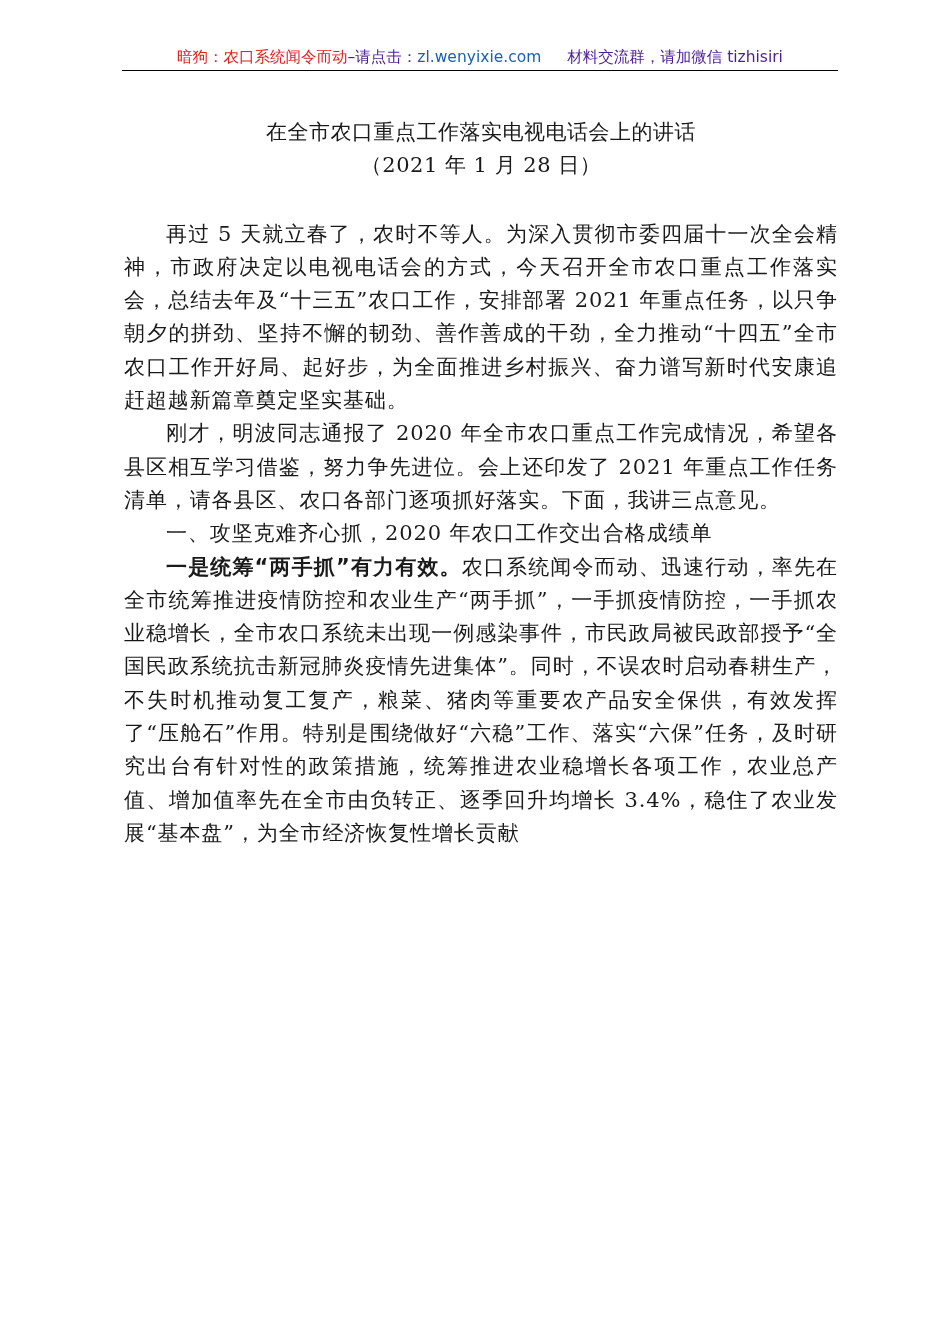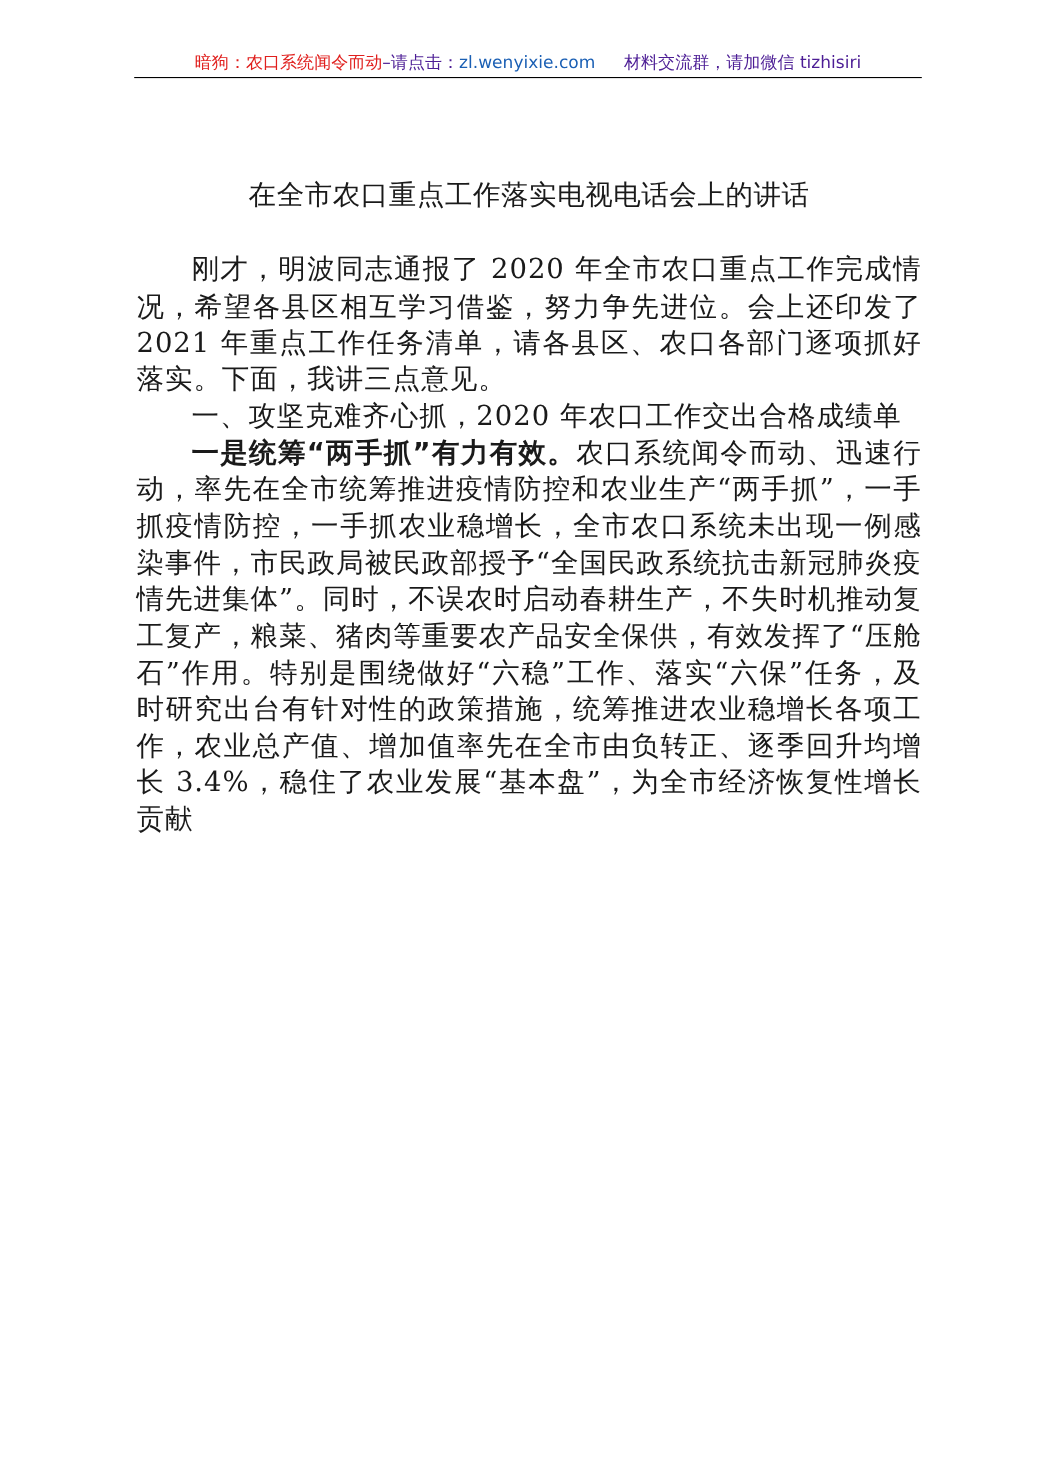--- a/index.html
+++ b/index.html
@@ -10,37 +10,39 @@
     font-family:"DejaVu Sans", sans-serif; font-size:15.5px; line-height:22px;
     white-space:nowrap; text-align:center;
   }
   .header .red { color:#e0201e; }
   .header .black { color:#4c1d95; }
   .header a { color:#1a5fb4; }
   .header .gap { display:inline-block; width:26px; }
   .doc {
     position:absolute; left:124px; top:116px; width:714px;
     font-family:"DejaVu Serif", serif; color:#1a1a1a;
-    font-size:25px; line-height:33.3px;margin-top:44px;
+    font-size:21px; line-height:33.3px;
   }
   .title-line { text-align:center; margin:0; letter-spacing:0.5px; }
   .title-block { margin-bottom:35px; }
   .title-line.author .sp { display:inline-block; width:28px; }
   p.para { margin:0; text-indent:2em; text-align:justify; text-justify:inter-ideograph; letter-spacing:0.9px; }
   p.heading { margin:0; text-indent:2em; letter-spacing:0.9px; }
   b.lead { font-family:"DejaVu Sans", sans-serif; font-weight:bold; }
 </style>
 </head>
 <body>
 
 <div class="header">
   <span class="red">暗狗：农口系统闻令而动</span><span class="black">–请点击：</span><a>zl.wenyixie.com</a><span class="gap"></span><span class="black">材料交流群，请加微信 tizhisiri</span>
 </div>
 
 <div class="doc">
   <div class="title-block">
     <p class="title-line">在全市农口重点工作落实电视电话会上的讲话</p>
+    <p class="title-line">（2021 年 1 月 28 日）</p>
   </div>
 
+  <p class="para">再过 5 天就立春了，农时不等人。为深入贯彻市委四届十一次全会精神，市政府决定以电视电话会的方式，今天召开全市农口重点工作落实会，总结去年及“十三五”农口工作，安排部署 2021 年重点任务，以只争朝夕的拼劲、坚持不懈的韧劲、善作善成的干劲，全力推动“十四五”全市农口工作开好局、起好步，为全面推进乡村振兴、奋力谱写新时代安康追赶超越新篇章奠定坚实基础。</p>
   <p class="para">刚才，明波同志通报了 2020 年全市农口重点工作完成情况，希望各县区相互学习借鉴，努力争先进位。会上还印发了 2021 年重点工作任务清单，请各县区、农口各部门逐项抓好落实。下面，我讲三点意见。</p>
   <p class="heading">一、攻坚克难齐心抓，2020 年农口工作交出合格成绩单</p>
   <p class="para"><b class="lead">一是统筹“两手抓”有力有效。</b><span>农口系统闻令而动、迅速行动，率先在全市统筹推进疫情防控和农业生产“两手抓”，一手抓疫情防控，一手抓农业稳增长，全市农口系统未出现一例感染事件，市民政局被民政部授予“全国民政系统抗击新冠肺炎疫情先进集体”。同时，不误农时启动春耕生产，不失时机推动复工复产，粮菜、猪肉等重要农产品安全保供，有效发挥了“压舱石”作用。特别是围绕做好“六稳”工作、落实“六保”任务，及时研究出台有针对性的政策措施，统筹推进农业稳增长各项工作，农业总产值、增加值率先在全市由负转正、逐季回升均增长 3.4%，稳住了农业发展“基本盘”，为全市经济恢复性增长贡献</span></p>
 </div>
 
 </body></html>

